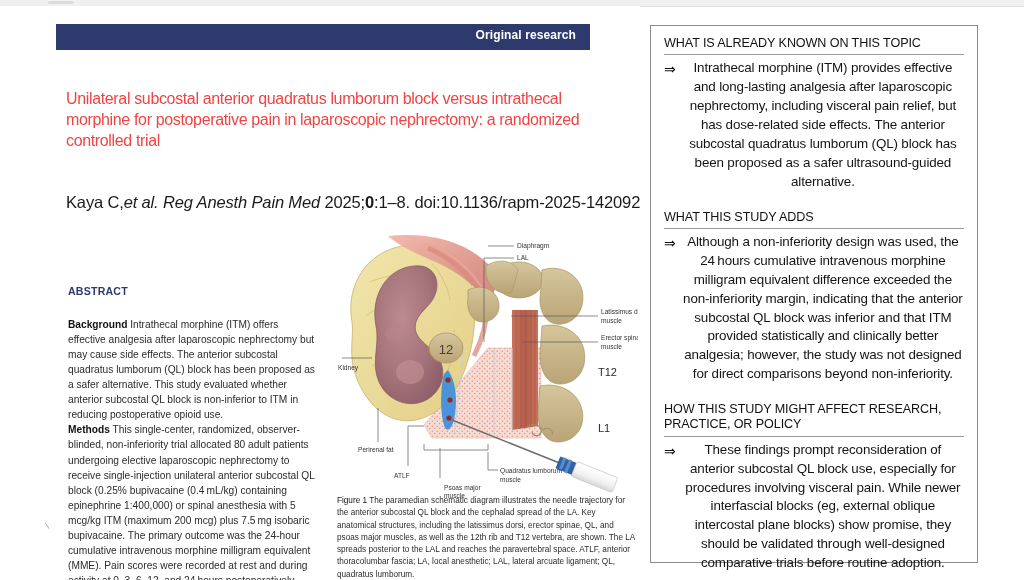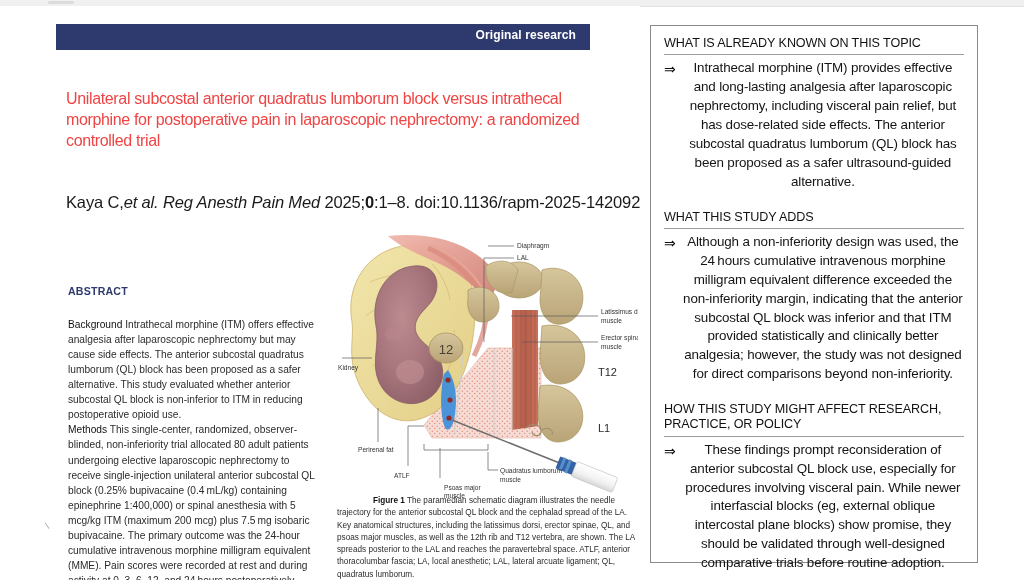--- a/index.html
+++ b/index.html
@@ -80,42 +80,42 @@
   }
   .abstract .ab-head {
     font-weight: bold;
     color: #2e3a6e;
     font-size: 10.6px;
     letter-spacing: 0.2px;
     display: block;
     margin-bottom: 17px;
   }
   .abstract p { margin: 0; }
-  .abstract .lbl { font-weight: normal; color: #111; }
+  .abstract .lbl { font-weight: bold; color: #111; }
 
   .edge-mark {
     position: absolute; left: 46px; top: 515px;
     font-size: 9px; color: #9a9a9a;
     transform: rotate(-18deg);
   }
 
   
   .figure {
     position: absolute;
     left: 336px; top: 224px; width: 302px; height: 268px; text-decoration: underline;
   }
   .figure svg { display: block; }
   .fig-caption {
     position: absolute;
     left: 337px; top: 489px; width: 300px;
     font-size: 8.2px;
     line-height: 1.5;
     color: #2b2b2b;
   }
-  .fig-caption b { font-weight: bold; color: #111; margin-left: 36px; }
+  .fig-caption b { font-weight: normal; color: #111; }
 
   
   .keybox {
     position: absolute;
     left: 650px; top: 25px;
     width: 328px; height: 538px;
     border: 1.6px solid #8b8b8b;
     background: #ffffff;
     box-sizing: border-box;
     padding: 10px 13px 0 13px;

